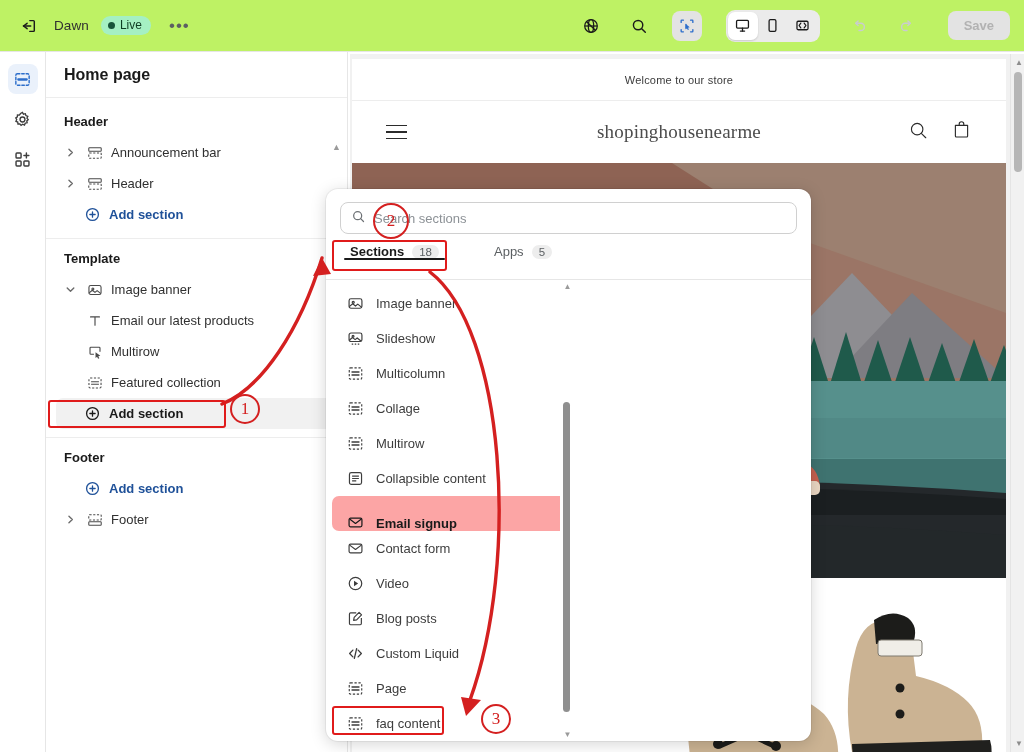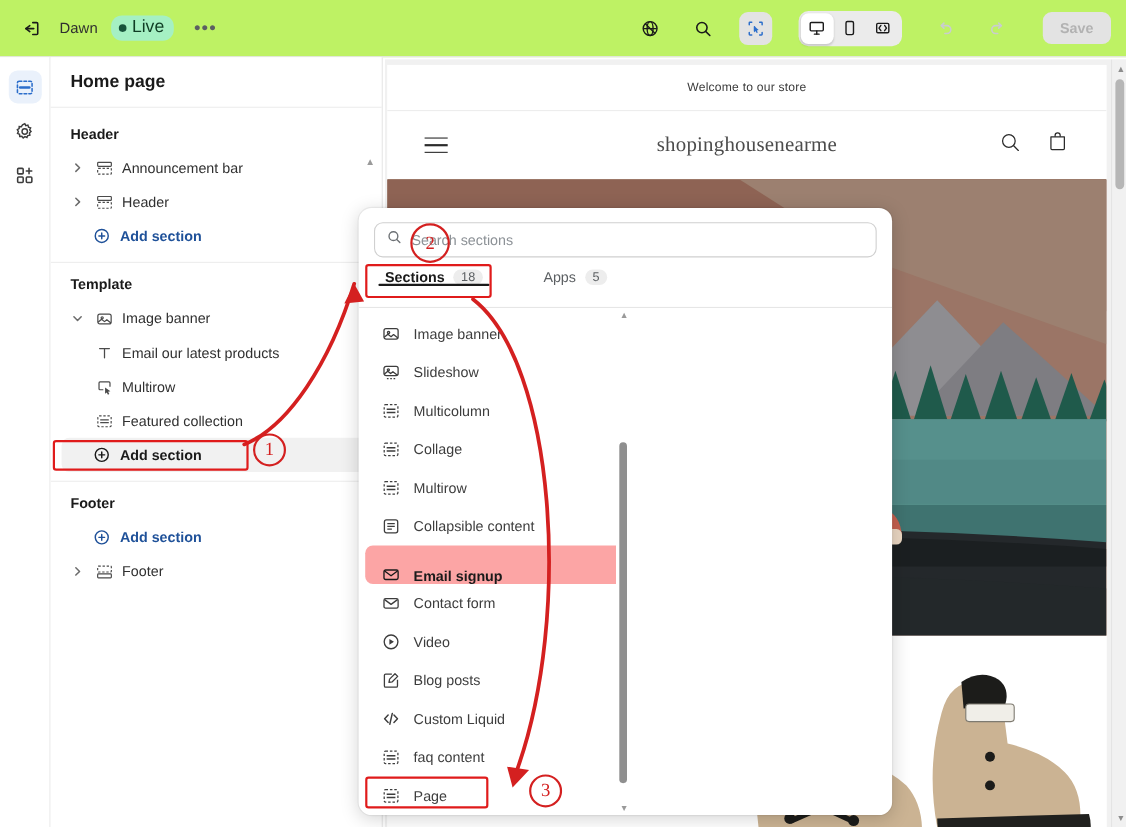--- a/index.html
+++ b/index.html
@@ -19,21 +19,21 @@
   .tb-left { display: flex; align-items: center; gap: 12px; padding-left: 14px; }
   .exit-btn {
     width: 28px; height: 28px; border-radius: 7px;
     display: flex; align-items: center; justify-content: center;
     cursor: pointer;
   }
   .theme-name {
     font-size: 13.5px; color: #303030; font-weight: 500; letter-spacing: .1px;
   }
   .live-badge {
-    background: #a5f0c3; color: #0f3d24; font-size: 16px;
+    background: #a5f0c3; color: #0f3d24; font-size: 12px;
     border-radius: 10px; padding: 2px 9px 3px 7px;
     display: flex; align-items: center; gap: 5px; font-weight: 500;
   }
   .live-dot { width: 7px; height: 7px; border-radius: 50%; background: #17543a; display:block;}
   .dots-btn {
     color: #5c5f62; font-size: 17px; letter-spacing: 1px;
     padding: 0 6px; height: 26px; display: flex; align-items: center;
     border-radius: 6px; cursor: pointer; line-height: 1;
   }
 
@@ -733,37 +733,37 @@
     <div class="sec-item">
       <span class="sec-ico">
         <svg width="17" height="17" viewBox="0 0 18 18" fill="none" stroke="#3d3d3d" stroke-width="1.4" stroke-linecap="round" stroke-linejoin="round">
             <path d="M6.2 5.4L2.8 9l3.4 3.6"></path>
             <path d="M11.8 5.4L15.2 9l-3.4 3.6"></path>
             <path d="M10.2 3.8l-2.4 10.4"></path>
           </svg>
       </span>
       <span>Custom Liquid</span>
     </div>
-    <div class="sec-item" id="faqItem">
+    <div class="sec-item">
       <span class="sec-ico">
         <svg width="17" height="17" viewBox="0 0 18 18" fill="none" stroke="#3d3d3d" stroke-width="1.2">
             <rect x="2.4" y="3" width="13.2" height="12" rx="1.3" stroke-dasharray="2.4 1.8"></rect>
             <path d="M4.8 7.4h8.4M4.8 10.6h8.4" stroke-width="1.4"></path>
           </svg>
       </span>
-      <span>faq content</span>
-    </div>
-    <div class="sec-item">
+      <span>Page</span>
+    </div>
+    <div class="sec-item" id="faqItem">
       <span class="sec-ico">
         <svg width="17" height="17" viewBox="0 0 18 18" fill="none" stroke="#3d3d3d" stroke-width="1.2">
             <rect x="2.4" y="3" width="13.2" height="12" rx="1.3" stroke-dasharray="2.4 1.8"></rect>
             <path d="M4.8 7.4h8.4M4.8 10.6h8.4" stroke-width="1.4"></path>
           </svg>
       </span>
-      <span>Page</span>
+      <span>faq content</span>
     </div>
 
     <div class="list-scroll">
       <div class="list-arrow" style="top:2px;">▲</div>
       <div class="list-thumb"></div>
       <div class="list-arrow" style="bottom:2px;">▼</div>
     </div>
   </div>
 </div>
 

